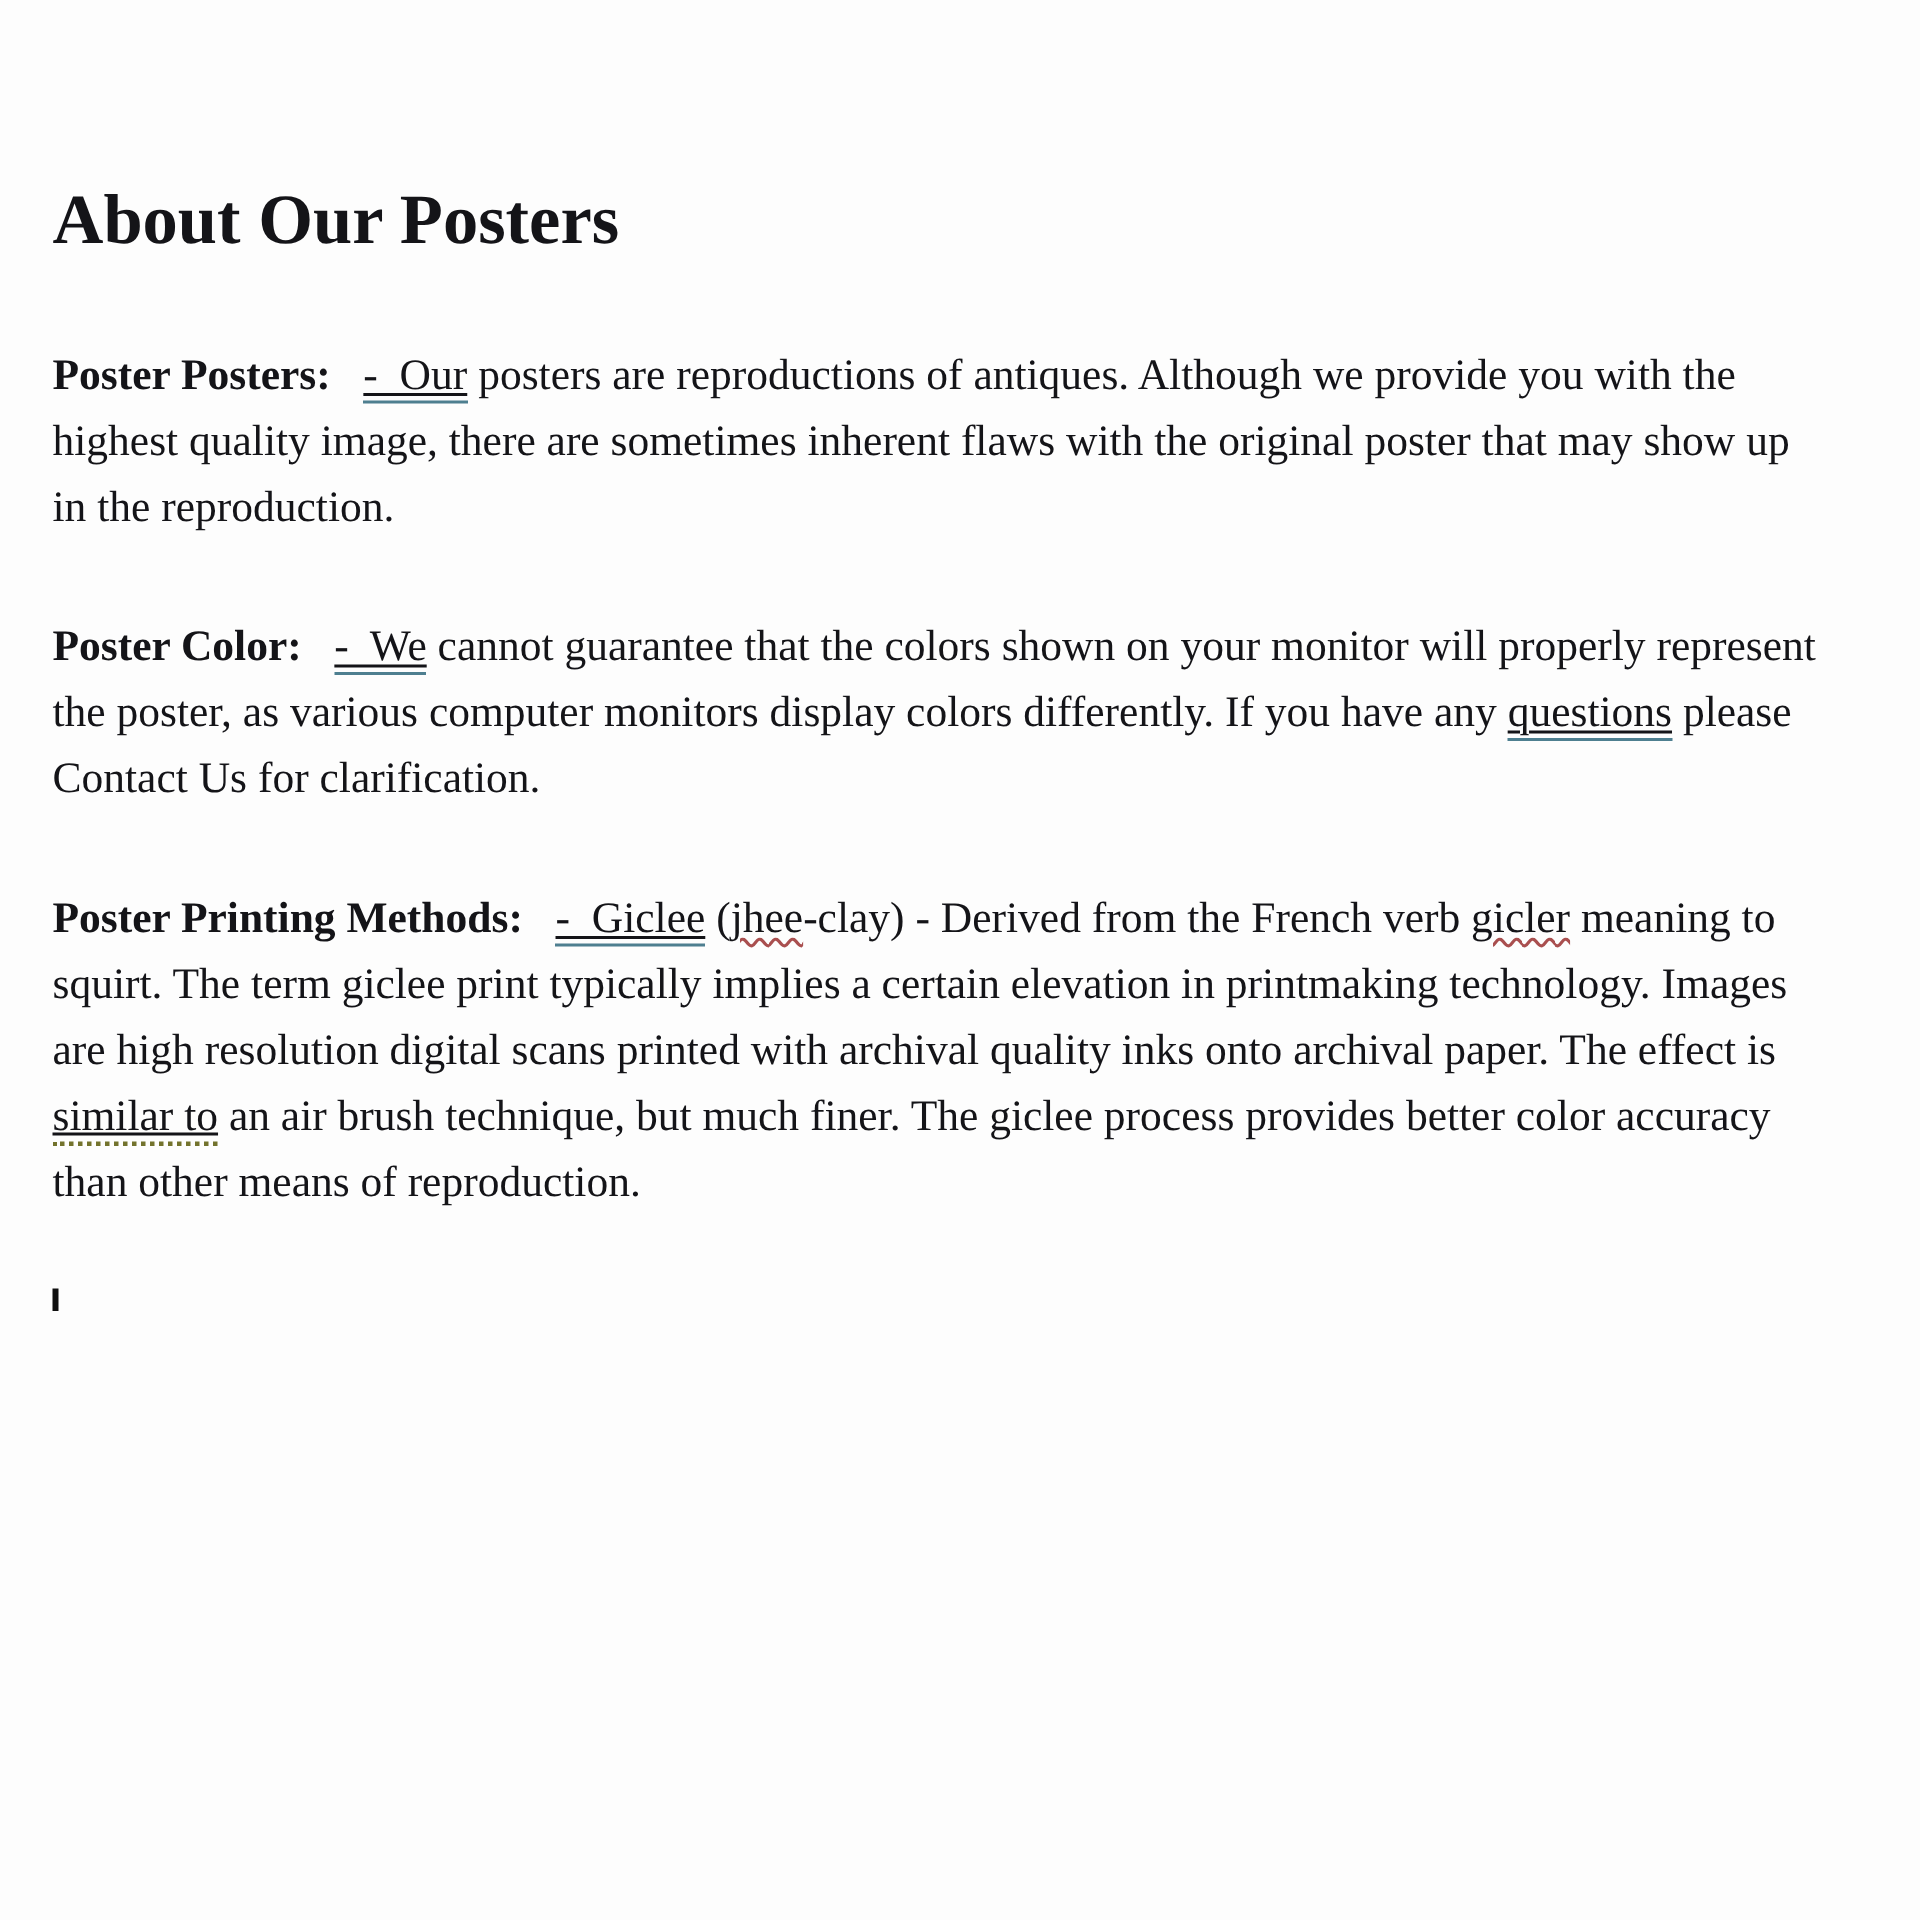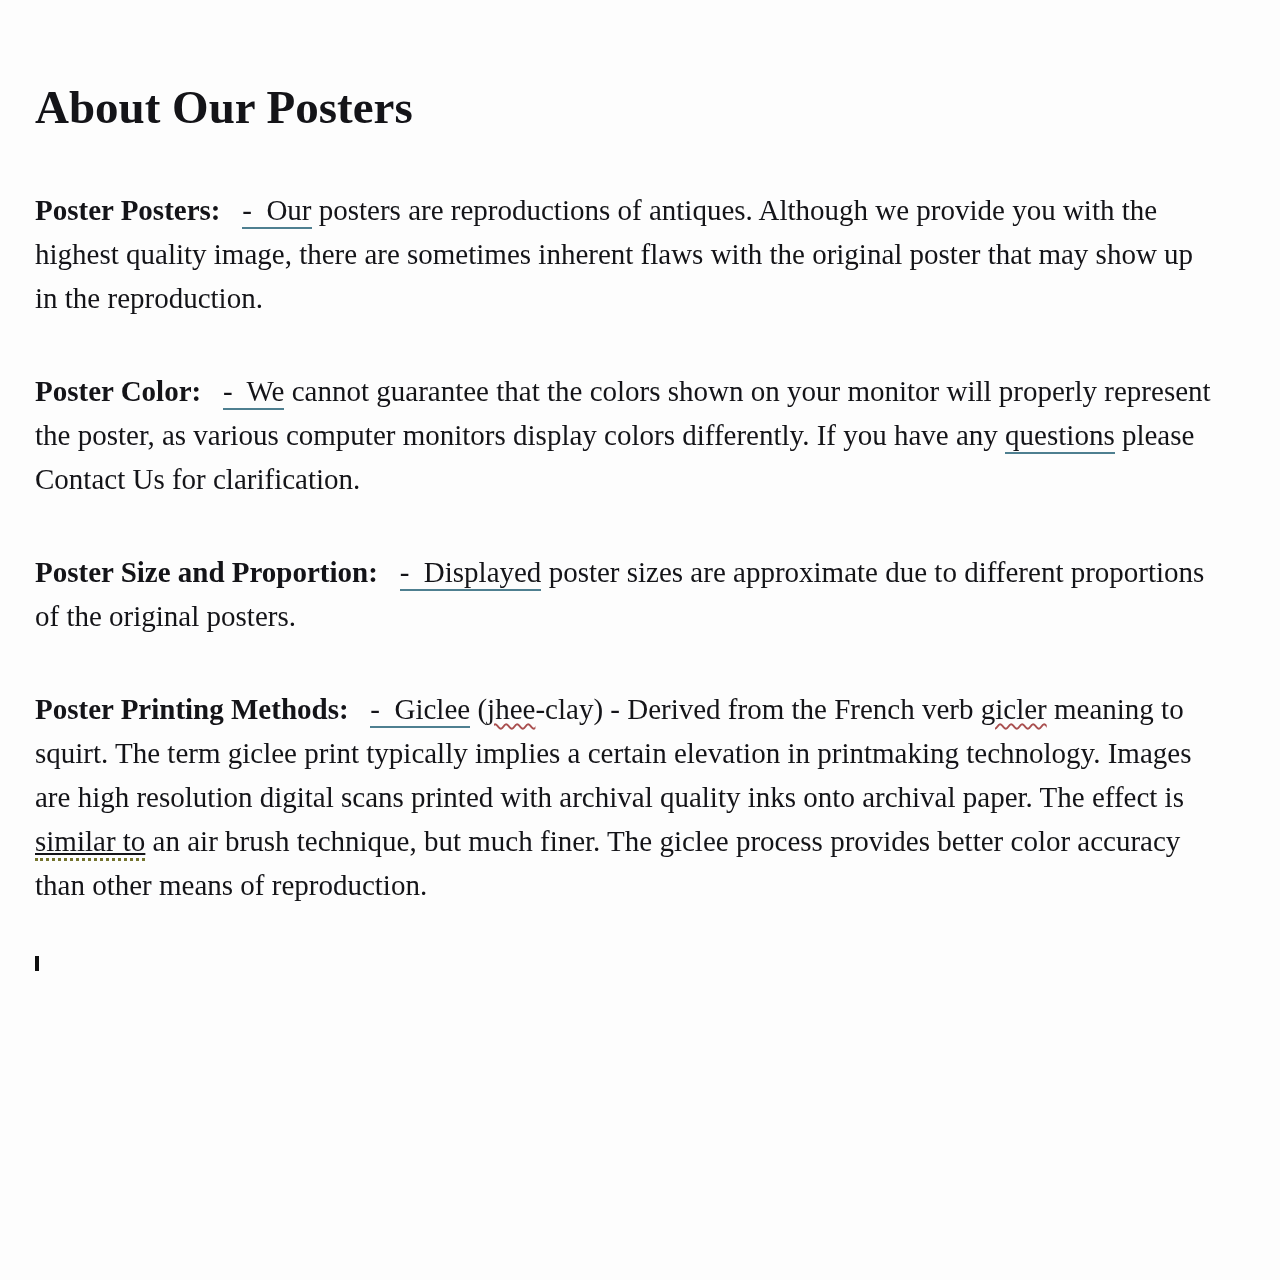--- a/index.html
+++ b/index.html
@@ -10,36 +10,37 @@
     font-family: "Liberation Serif", serif;
   }
   .page {
     width: 1280px;
     height: 1280px;
     box-sizing: border-box;
     overflow: hidden;
     background: var(--bg, #fdfdfd);
   }
   .doc {
-    padding: 80px 40px 40px 35px;
+    padding: 120px 40px 40px 35px;
   }
   h1.page-title {
     font-size: 47px;
     font-weight: bold;
     margin: 0 0 54px 0;
     color: var(--fg, #141418);
   }
   p.body-par {
     font-size: 29px;
     line-height: 44px;
     margin: 0 0 49px 0;
     max-width: 1180px;
   }
   .seg-bold { font-weight: bold; }
   .seg-link {
+    text-decoration: underline;
     text-decoration-thickness: 2px;
     text-underline-offset: 3px;
     border-bottom: 2px solid var(--link-underline, #4e7f90);
     padding-bottom: 1px;
     text-align: right;
   }
   .seg-spell {
     text-decoration: underline;
     text-decoration-style: wavy;
     text-decoration-color: var(--spell, #a94f4f);
@@ -60,17 +61,16 @@
   }
 </style>
 </head>
 <body>
 
 <div class="page">
   <div class="doc">
     <h1 class="page-title">About Our Posters</h1>
     <p class="body-par"><span class="seg-bold">Poster Posters:</span><span>&nbsp; &nbsp;</span><span class="seg-link">-&nbsp; Our</span><span> posters are reproductions of antiques. Although we provide you with the highest quality image, there are sometimes inherent flaws with the original poster that may show up in the reproduction.</span></p>
     <p class="body-par"><span class="seg-bold">Poster Color:</span><span>&nbsp; &nbsp;</span><span class="seg-link">-&nbsp; We</span><span> cannot guarantee that the colors shown on your monitor will properly represent the poster, as various computer monitors display colors differently. If you have any </span><span class="seg-link">questions</span><span> please Contact Us for clarification.</span></p>
-    <p class="body-par"><span class="seg-bold">Poster Size and Proportion:</span><span>&nbsp; &nbsp;</span><span class="seg-link">-&nbsp; Displayed</span><span> poster sizes are approximate due to different proportions of the original posters.</span></p>
     <p class="body-par"><span class="seg-bold">Poster Printing Methods:</span><span>&nbsp; &nbsp;</span><span class="seg-link">-&nbsp; Giclee</span><span> (</span><span class="seg-spell">jhee</span><span>-clay) - Derived from the French verb </span><span class="seg-spell">gicler</span><span> meaning to squirt. The term giclee print typically implies a certain elevation in printmaking technology. Images are high resolution digital scans printed with archival quality inks onto archival paper. The effect is </span><span class="seg-grammar">similar to</span><span> an air brush technique, but much finer. The giclee process provides better color accuracy than other means of reproduction.</span></p>
     <div class="text-cursor"></div>
   </div>
 </div>
 
 </body></html>

